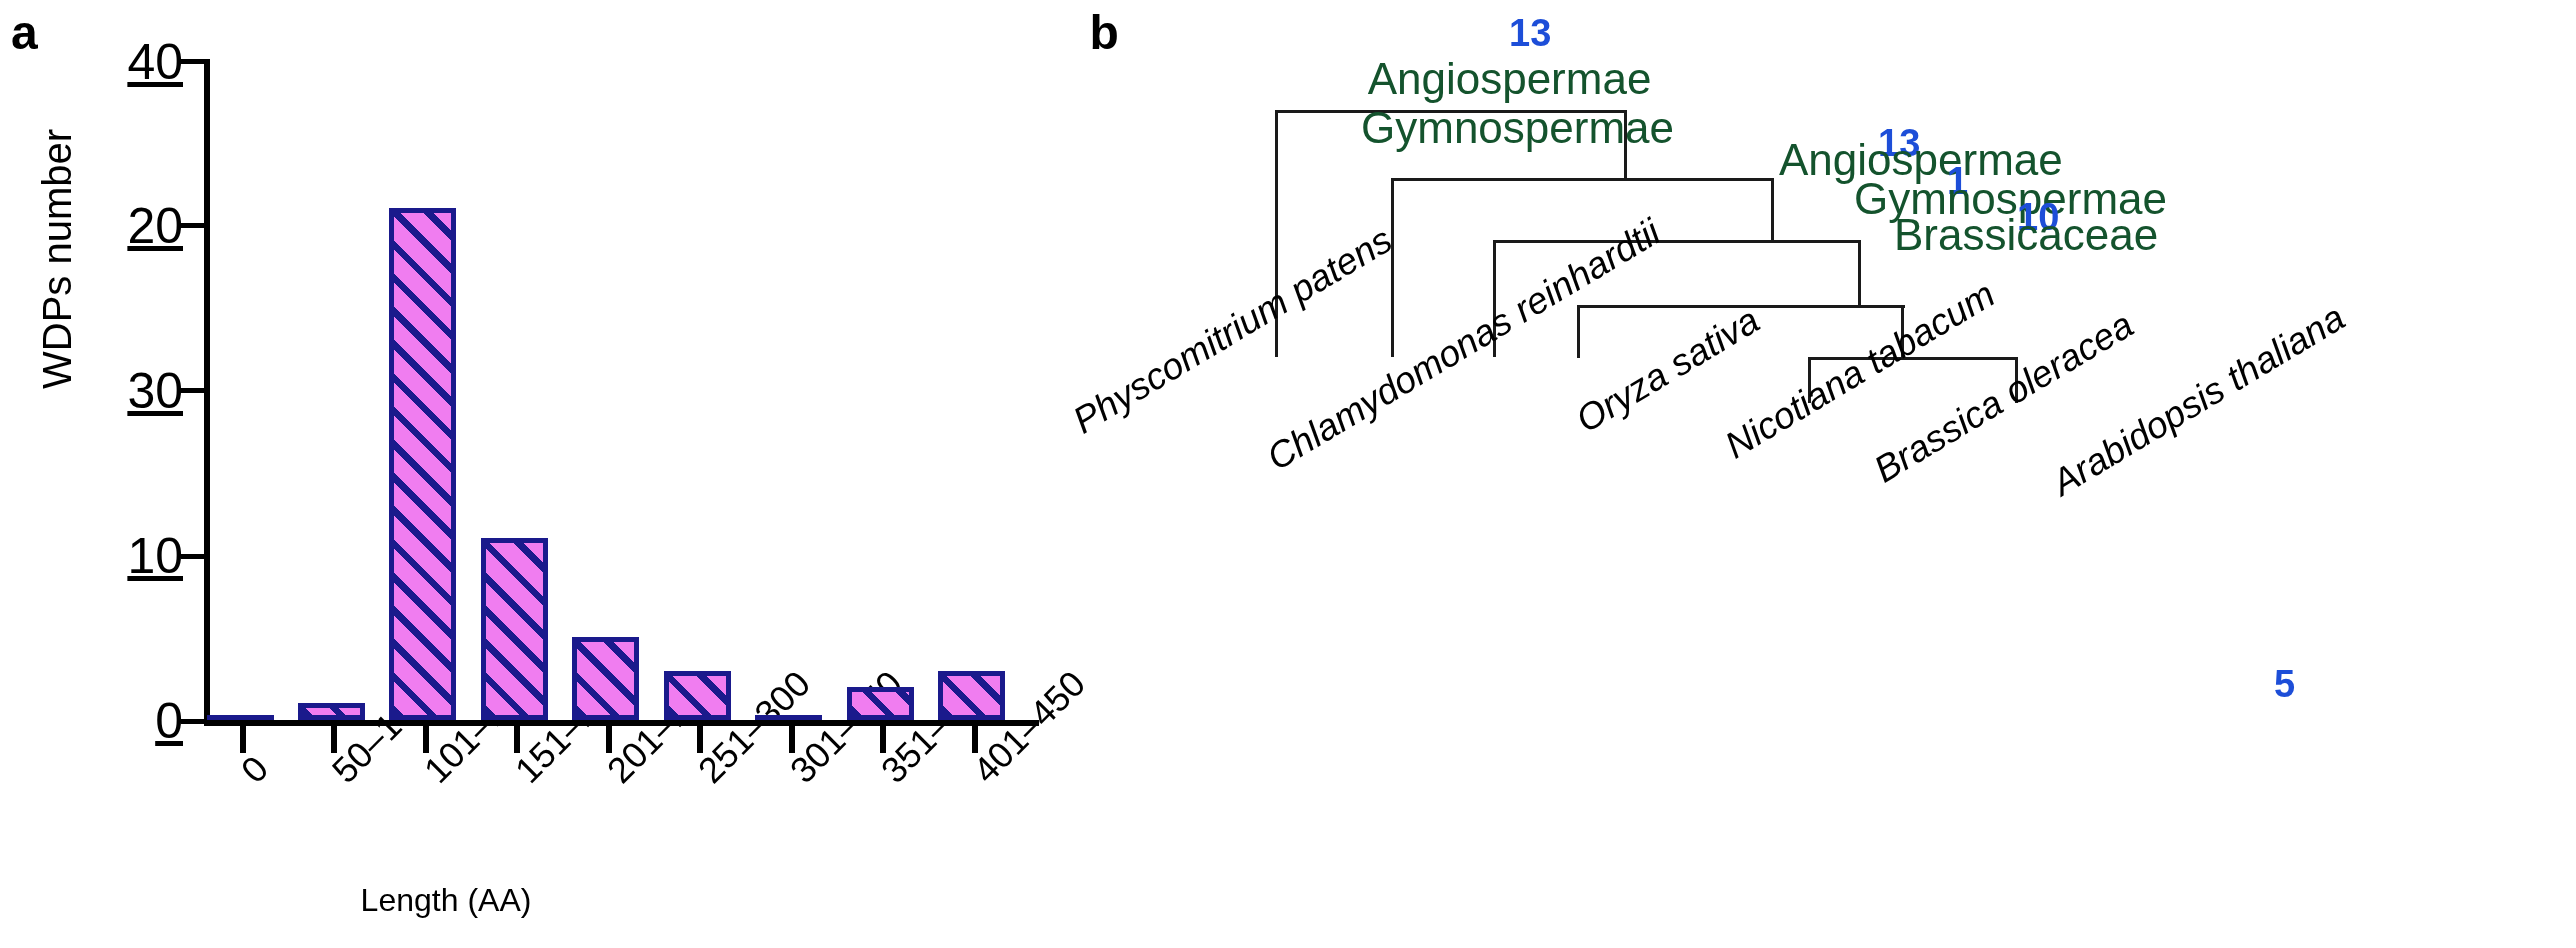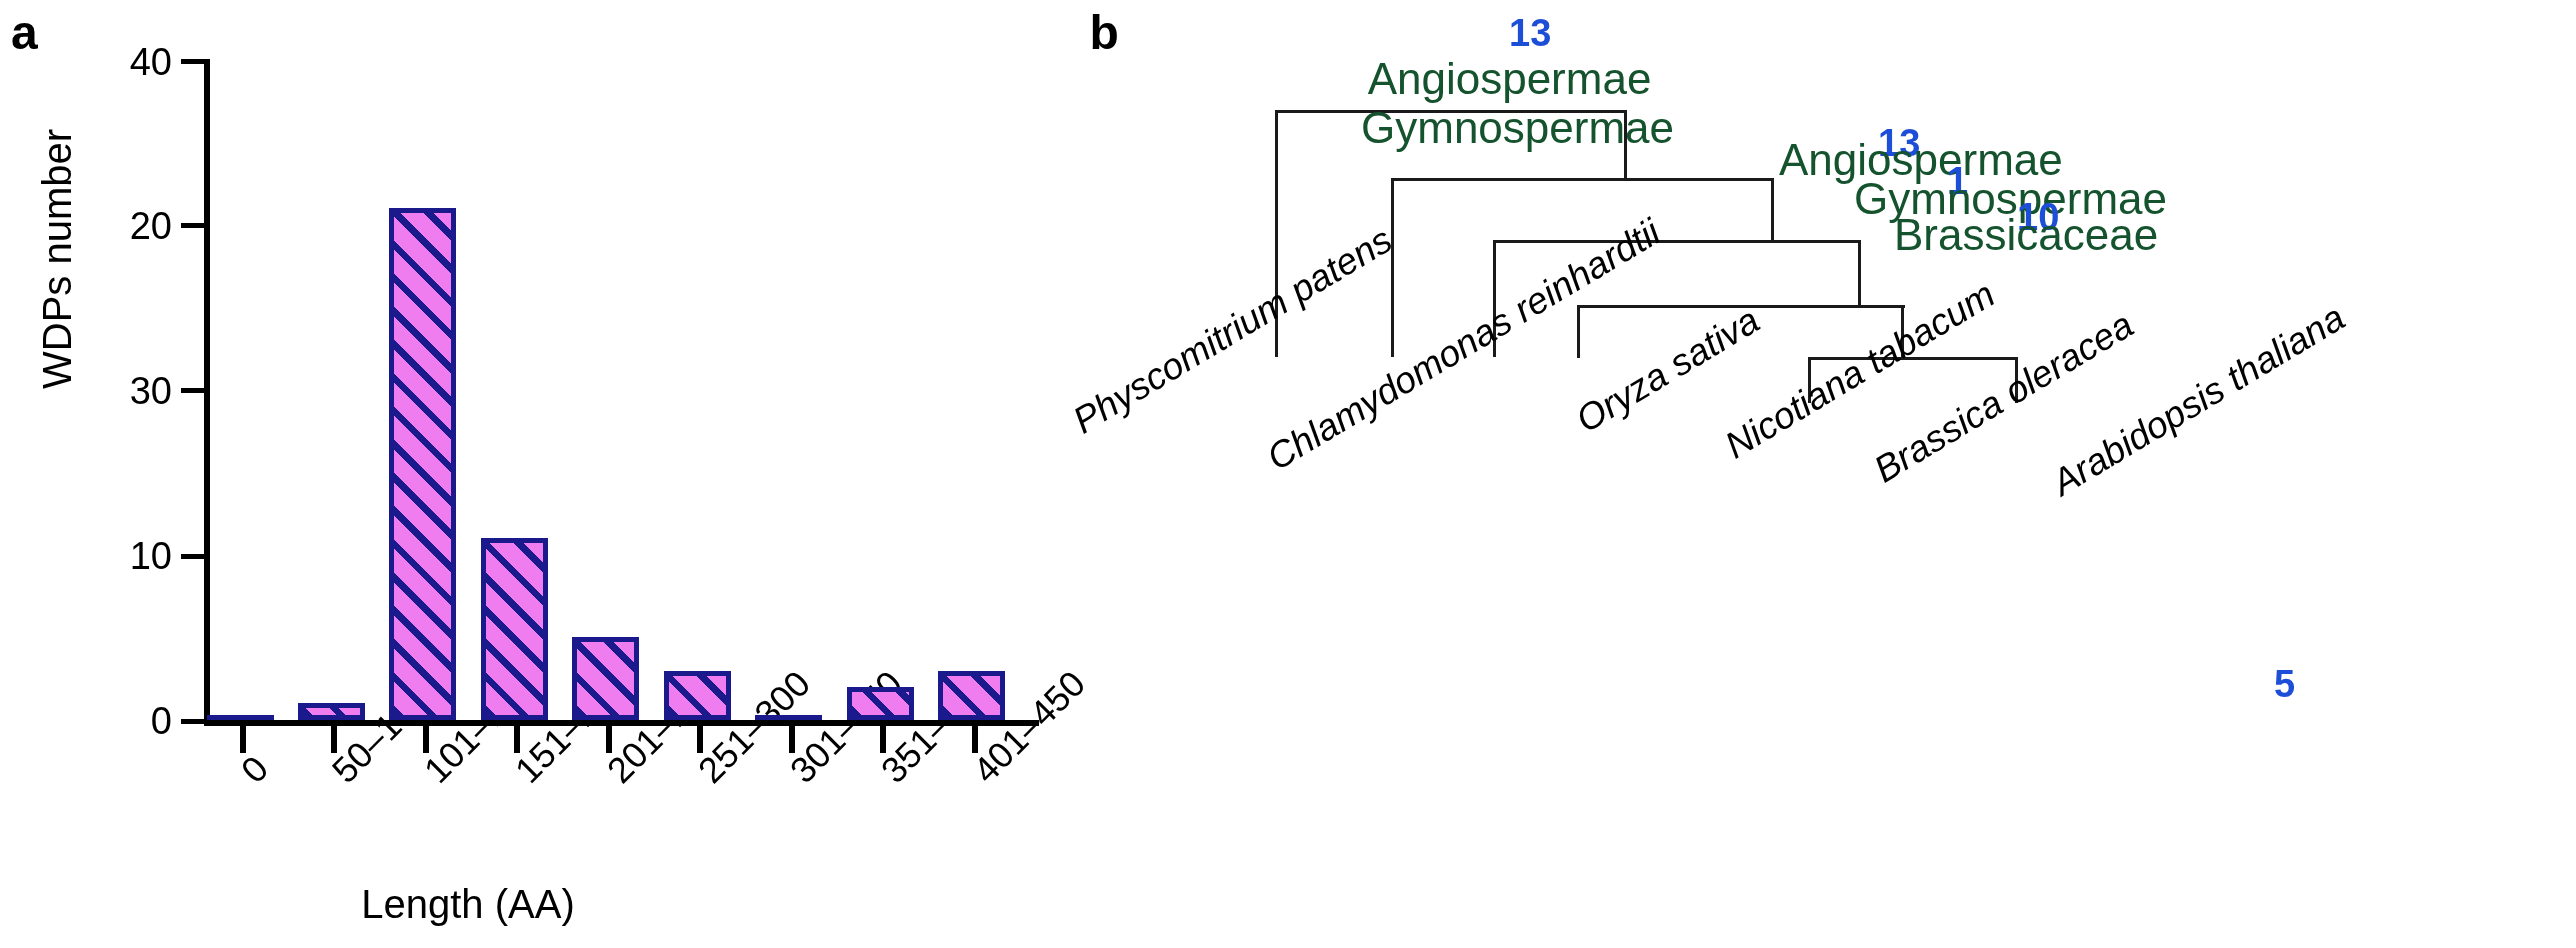--- a/index.html
+++ b/index.html
@@ -13,39 +13,39 @@
   .panel-letter{position:absolute;font-size:48px;font-weight:bold;line-height:1;}
 
   
   #chart-area{position:absolute;left:204px;top:59px;width:838px;height:661px;}
   #plot{position:absolute;left:0;top:0;width:822px;height:661px;}
 
   #axis-y{position:absolute;left:0;top:0;width:5.6px;height:661px;background:#000;}
   #axis-x{position:absolute;left:0;top:661px;width:835px;height:5.6px;background:#000;}
 
   .ytick{position:absolute;right:100%;width:23.5px;height:5px;background:#000;}
-  .ytick-label{position:absolute;right:100%;margin-right:32px;
-    font-size:38px;line-height:1;white-space:nowrap;transform:translateY(-50%);}
+  .ytick-label{position:absolute;right:100%;margin-right:21px;
+    font-size:50px;line-height:1;white-space:nowrap;transform:translateY(-50%);text-decoration:underline;}
 
   .xtick{position:absolute;top:667px;width:5.6px;height:27px;background:#000;}
   .xtick-label{position:absolute;top:705px;font-size:36px;line-height:1;
     white-space:nowrap;transform-origin:left top;transform:rotate(-45deg);}
 
   .bar{position:absolute;bottom:0;box-sizing:border-box;
     border:5.6px solid #1A1A8C;
     background-color:#F07DF0;
     background-image:repeating-linear-gradient(45deg,
         #1A1A8C 0px, #1A1A8C 6.8px,
         rgba(0,0,0,0) 6.8px, rgba(0,0,0,0) 23.5px);
   }
   .bar.zero{border-width:0;height:0;border-top:5px solid #1A1A8C;background-image:none;background-color:transparent;}
 
   #ylabel{position:absolute;left:37px;top:389px;font-size:40px;line-height:1;
     white-space:nowrap;transform-origin:left top;transform:rotate(-90deg);}
-  #xlabel{position:absolute;left:468px;top:884px;font-size:40px;line-height:1;
+  #xlabel{position:absolute;left:446px;top:884px;font-size:32px;line-height:1;
     white-space:nowrap;transform:translateX(-50%);}
 
   
   #tree{position:absolute;left:0;top:0;width:1494px;height:949px;}
   .tline{position:absolute;background:#1a1a1a;}
   .thoriz{height:3.1px;}
   .tvert{width:3.1px;}
 
   .node-label{position:absolute;font-size:44px;line-height:1.12;white-space:nowrap;color:#14532d;}
   .node-label.multiline{white-space:normal;text-align:center;}

